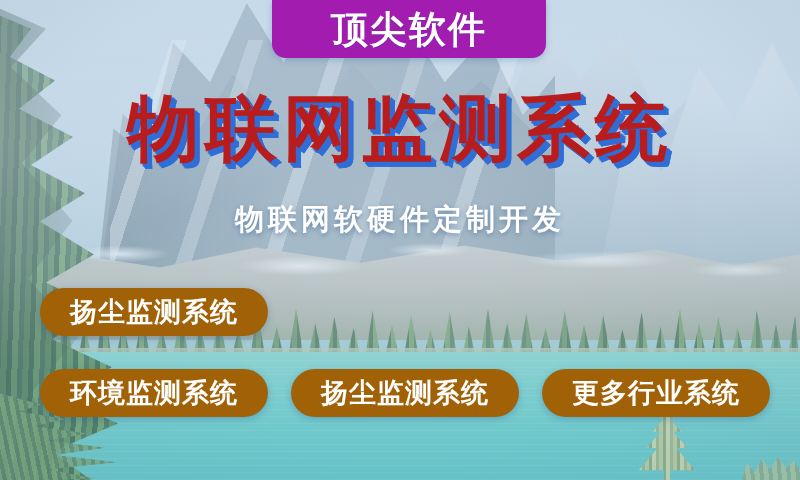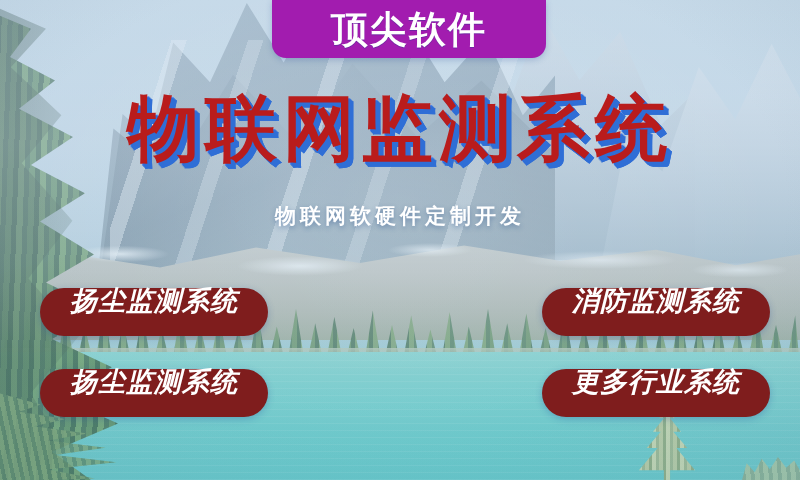--- a/index.html
+++ b/index.html
@@ -218,21 +218,21 @@
        4px 4px 0 #2f6ed6,
        3px 3px 0 #2f6ed6,
        2px 2px 0 #3d7bf0;
     white-space: nowrap;
   }
 
   .subhead {
     position: absolute;
     left: 0; top: 205px; width: 800px;
     text-align: center;
-    font-size: 21px;
+    font-size: 29px;
     font-weight: bold;
     letter-spacing: 4px;
     line-height: 1;
     color: #ffffff;
     text-shadow: 0 2px 5px rgba(40,80,140,.45);
     white-space: nowrap;
   }
 
   .pill-rows {
     position: absolute;
@@ -240,26 +240,25 @@
     width: 730px;
   }
   .pill-row {
     display: flex;
     justify-content: space-between;
     align-items: center;
     margin-bottom: 33px;
   }
   .pill {
     width: 228px; height: 48px;
-    background: #7f1d1d;
+    background: #a16207;
     border-radius: 24px;
-    display: flex; justify-content: center;
+    display: flex; align-items: center; justify-content: center;
     box-shadow: 0 2px 7px rgba(30,70,150,.28);
     box-sizing: border-box;
-    font-style: italic;
   }
   .pill-text {
     color: #ffffff;
     font-size: 27px;
     font-weight: bold;
     letter-spacing: 1px;
     line-height: 1;
     white-space: nowrap;
   }
 </style>
@@ -297,26 +296,26 @@
     <div class="headline">物联网监测系统</div>
 
     <div class="subhead">物联网软硬件定制开发</div>
 
     <div class="pill-rows">
 
       <div class="pill-row">
         <div class="pill">
           <span class="pill-text">扬尘监测系统</span>
         </div>
+      </div>
+
+      <div class="pill-row">
         <div class="pill">
-          <span class="pill-text">消防监测系统</span>
+          <span class="pill-text">环境监测系统</span>
         </div>
-      </div>
-
-      <div class="pill-row">
         <div class="pill">
           <span class="pill-text">扬尘监测系统</span>
         </div>
         <div class="pill">
           <span class="pill-text">更多行业系统</span>
         </div>
       </div>
 
     </div>
   </div>

